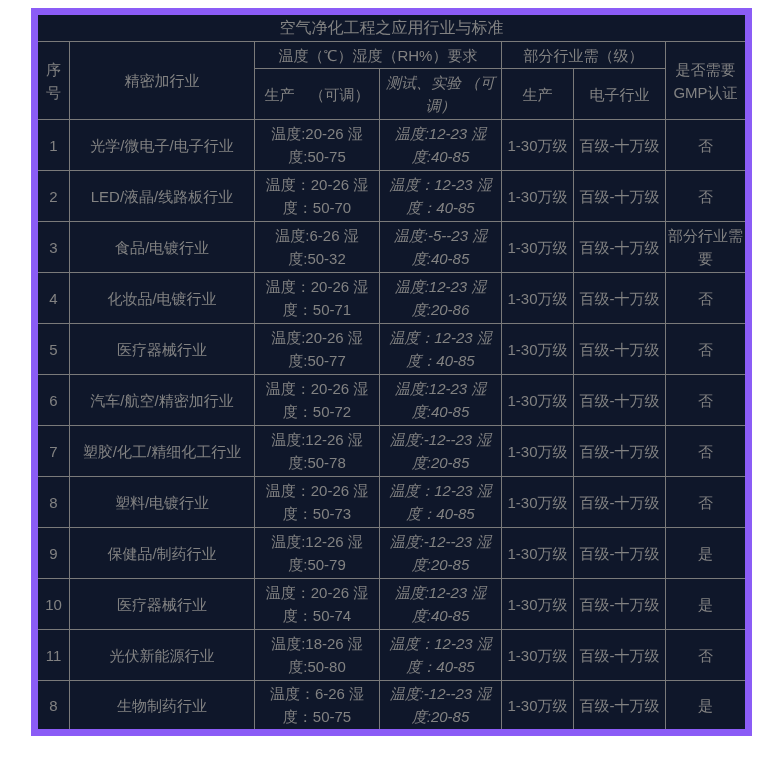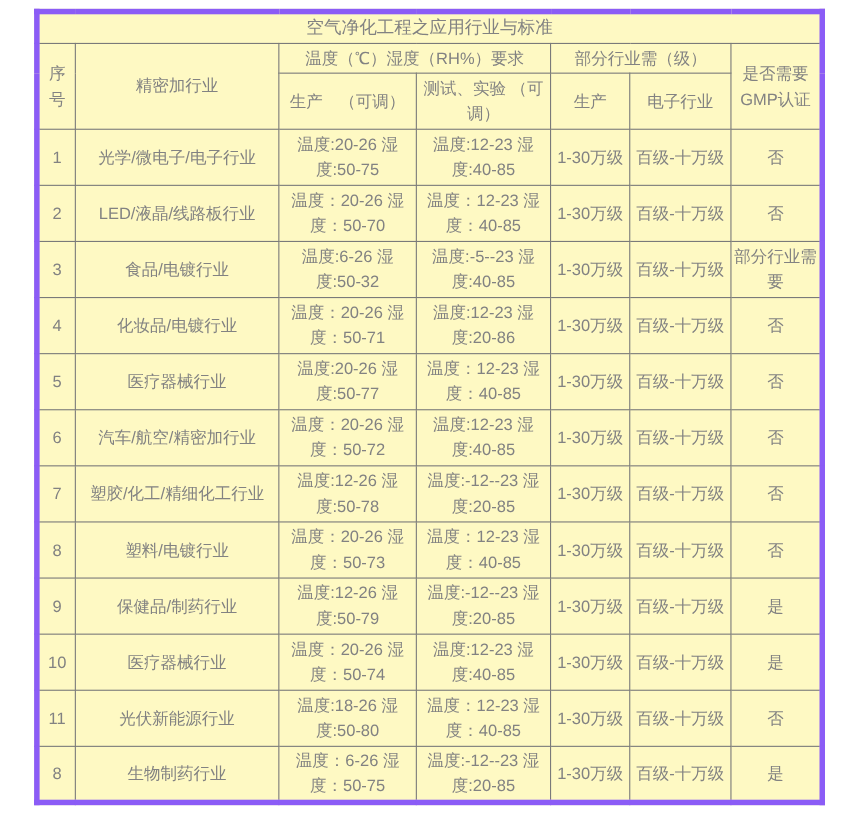--- a/index.html
+++ b/index.html
@@ -15,23 +15,23 @@
     background: #ffffff;
     overflow: hidden;
   }
   table.std-table {
     position: absolute;
     left: 31px;
     top: 8px;
     width: 716px;
     border-collapse: collapse;
     table-layout: fixed;
-    border: 5px solid #8b5cf6;
+    border: 7px solid #8b5cf6;
     color: #828282;
-    background: #fef9c3;
+    background: #0f172a;
   }
   table.std-table th,
   table.std-table td {
     border: 1px solid #7a7a7a;
     font-weight: normal;
     font-size: 15px;
     line-height: 23px;
     text-align: center;
     vertical-align: middle;
     padding: 1px 2px;
@@ -40,21 +40,21 @@
   tr.title-row th {
     height: 24px;
     font-size: 16px;
     line-height: 24px;
   }
   tr.header-row-1 th { height: 24px; }
   tr.header-row-2 th { height: 48px; }
   tbody tr.data-row { height: 51px; }
   .wrap { white-space: pre-line; }
   td.cell-prod, th.col-prod-adj { padding: 1px 7px; }
-  td.cell-test, th.col-test-adj { padding: 1px 5px; }
+  td.cell-test, th.col-test-adj { padding: 1px 5px; font-style: italic; }
   td.cell-gmp { padding: 1px 2px; }
 </style>
 </head>
 <body>
 
 <div class="page">
   <table class="std-table">
     <colgroup>
       <col style="width:35px">
       <col style="width:185px">

